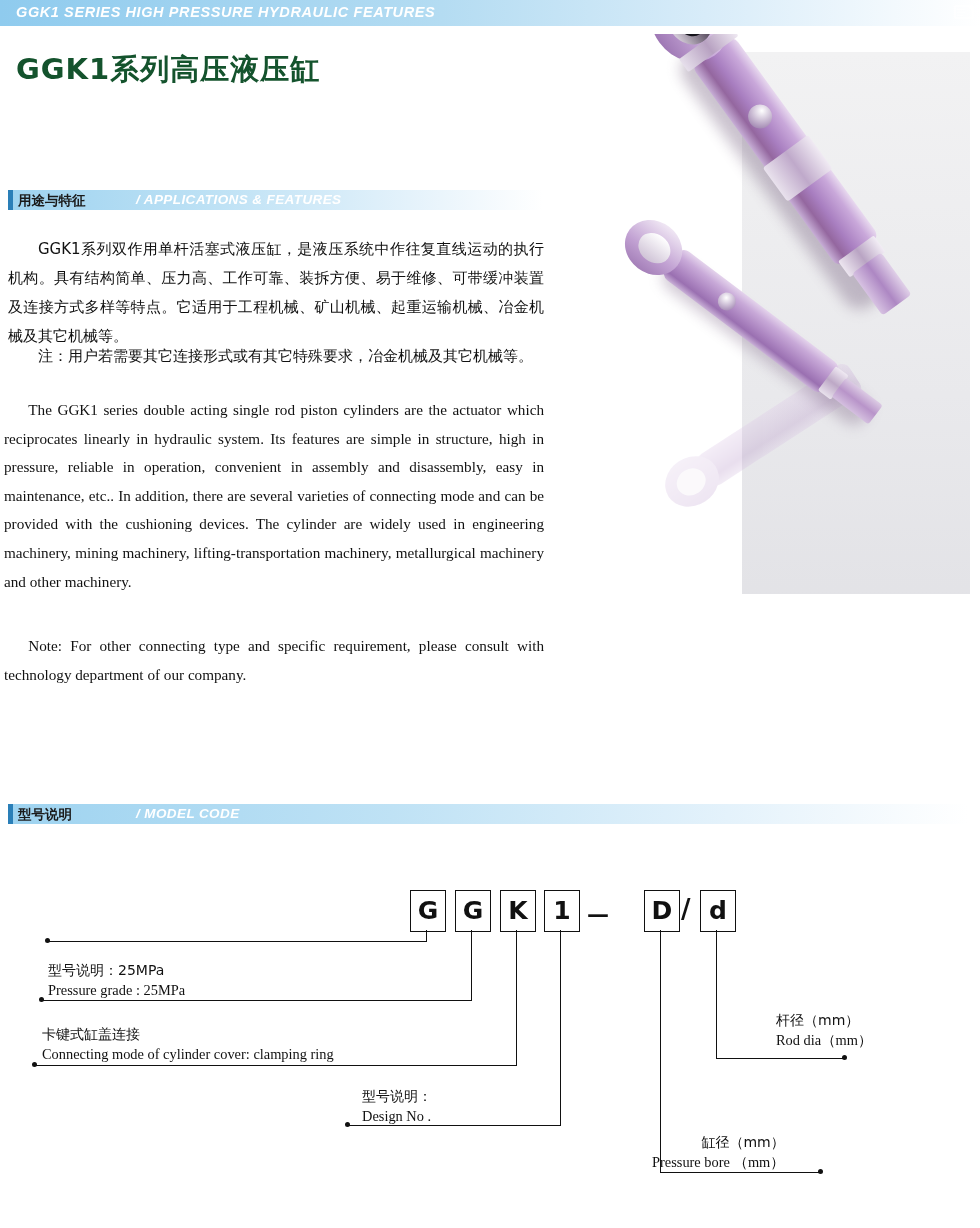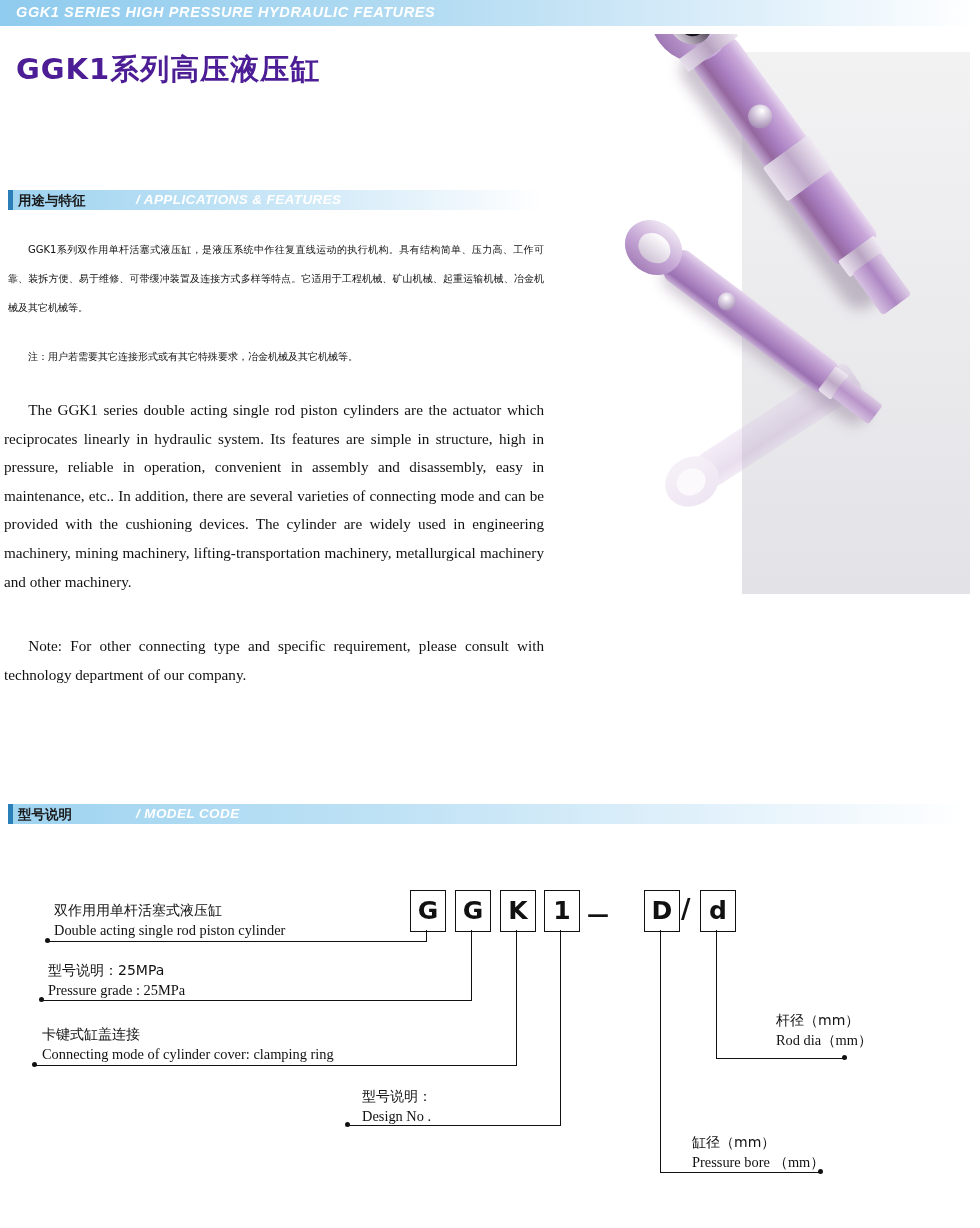--- a/index.html
+++ b/index.html
@@ -38,21 +38,21 @@
     right: 6px; top: 4px;
     width: 20px; height: 16px;
   }
 
   
   .main-title {
     position: absolute;
     left: 16px; top: 50px;
     font-size: 29px;
     font-weight: bold;
-    color: #4c1d95;
+    color: #14532d;
     letter-spacing: 1px;
     font-family: "DejaVu Sans", "Liberation Sans", sans-serif;
   }
 
   
   .section-bar {
     position: absolute;
     height: 20px;
     background: linear-gradient(to right, #9ed3f0 0%, #bfe2f5 40%, #e4f2fb 75%, #ffffff 100%);
   }
@@ -86,21 +86,21 @@
   #apps-bar .en { left: 128px; }
   #model-bar { left: 8px; top: 804px; width: 960px; }
   #model-bar .en { left: 128px; }
 
   
   .cn-text {
     position: absolute;
     left: 8px;
     width: 536px;
     font-family: "DejaVu Sans", "Liberation Sans", sans-serif;
-    font-size: 10px;
+    font-size: 15px;
     line-height: 29px;
     color: #111;
     text-align: justify;
     text-justify: inter-ideograph;
   }
   .en-text {
     position: absolute;
     left: 4px;
     width: 540px;
     font-family: "Liberation Serif", "DejaVu Serif", serif;
@@ -269,24 +269,20 @@
 
   <div class="lbl" style="left:587px; top:72px; font-size:22px; font-weight:bold; font-family:'DejaVu Sans','Liberation Sans',sans-serif;">—</div>
 
   <div class="code-box" style="left:644px; top:60px; width:34px; height:40px; font-size:25px; line-height:40px;">D</div>
   <div class="slash" style="left:681px; top:64px;">/</div>
   <div class="code-box" style="left:700px; top:60px; width:34px; height:40px; font-size:25px; line-height:40px;">d</div>
 
   <div class="lead v" style="left:426px; top:100px; height:12px;"></div>
   <div class="lead h" style="left:48px; top:111px; width:379px;"></div>
   <div class="dot" style="left:45px; top:108px;"></div>
-  <div class="lbl" style="left:54px; top:70px;">
-    <div class="cn">双作用用单杆活塞式液压缸</div>
-    <div class="en">Double acting single rod piston cylinder</div>
-  </div>
 
   <div class="lead v" style="left:471px; top:100px; height:71px;"></div>
   <div class="lead h" style="left:42px; top:170px; width:430px;"></div>
   <div class="dot" style="left:39px; top:167px;"></div>
   <div class="lbl" style="left:48px; top:130px;">
     <div class="cn">型号说明：25MPa</div>
     <div class="en">Pressure grade : 25MPa</div>
   </div>
 
   <div class="lead v" style="left:516px; top:100px; height:136px;"></div>
@@ -301,21 +297,21 @@
   <div class="lead h" style="left:348px; top:295px; width:213px;"></div>
   <div class="dot" style="left:345px; top:292px;"></div>
   <div class="lbl" style="left:362px; top:256px;">
     <div class="cn">型号说明：</div>
     <div class="en">Design No .</div>
   </div>
 
   <div class="lead v" style="left:660px; top:100px; height:243px;"></div>
   <div class="lead h" style="left:660px; top:342px; width:160px;"></div>
   <div class="dot" style="left:818px; top:339px;"></div>
-  <div class="lbl" style="left:692px; top:302px;">
+  <div class="lbl" style="left:652px; top:302px;text-align:right;">
     <div class="cn">缸径（mm）</div>
     <div class="en">Pressure bore （mm）</div>
   </div>
 
   <div class="lead v" style="left:716px; top:100px; height:129px;"></div>
   <div class="lead h" style="left:716px; top:228px; width:128px;"></div>
   <div class="dot" style="left:842px; top:225px;"></div>
   <div class="lbl" style="left:776px; top:180px;">
     <div class="cn">杆径（mm）</div>
     <div class="en">Rod dia（mm）</div>

